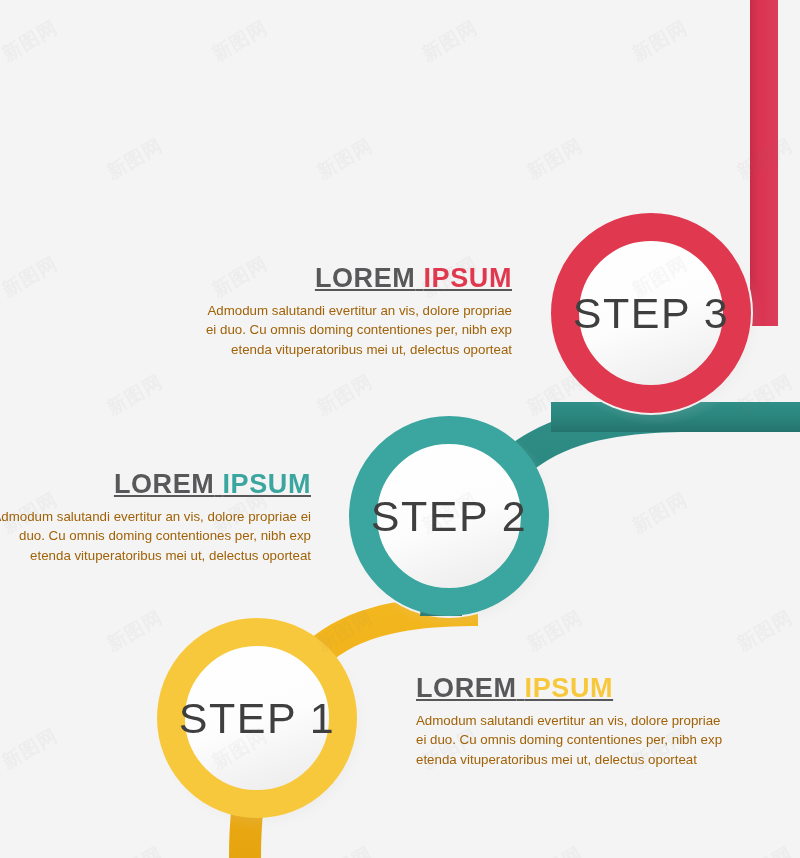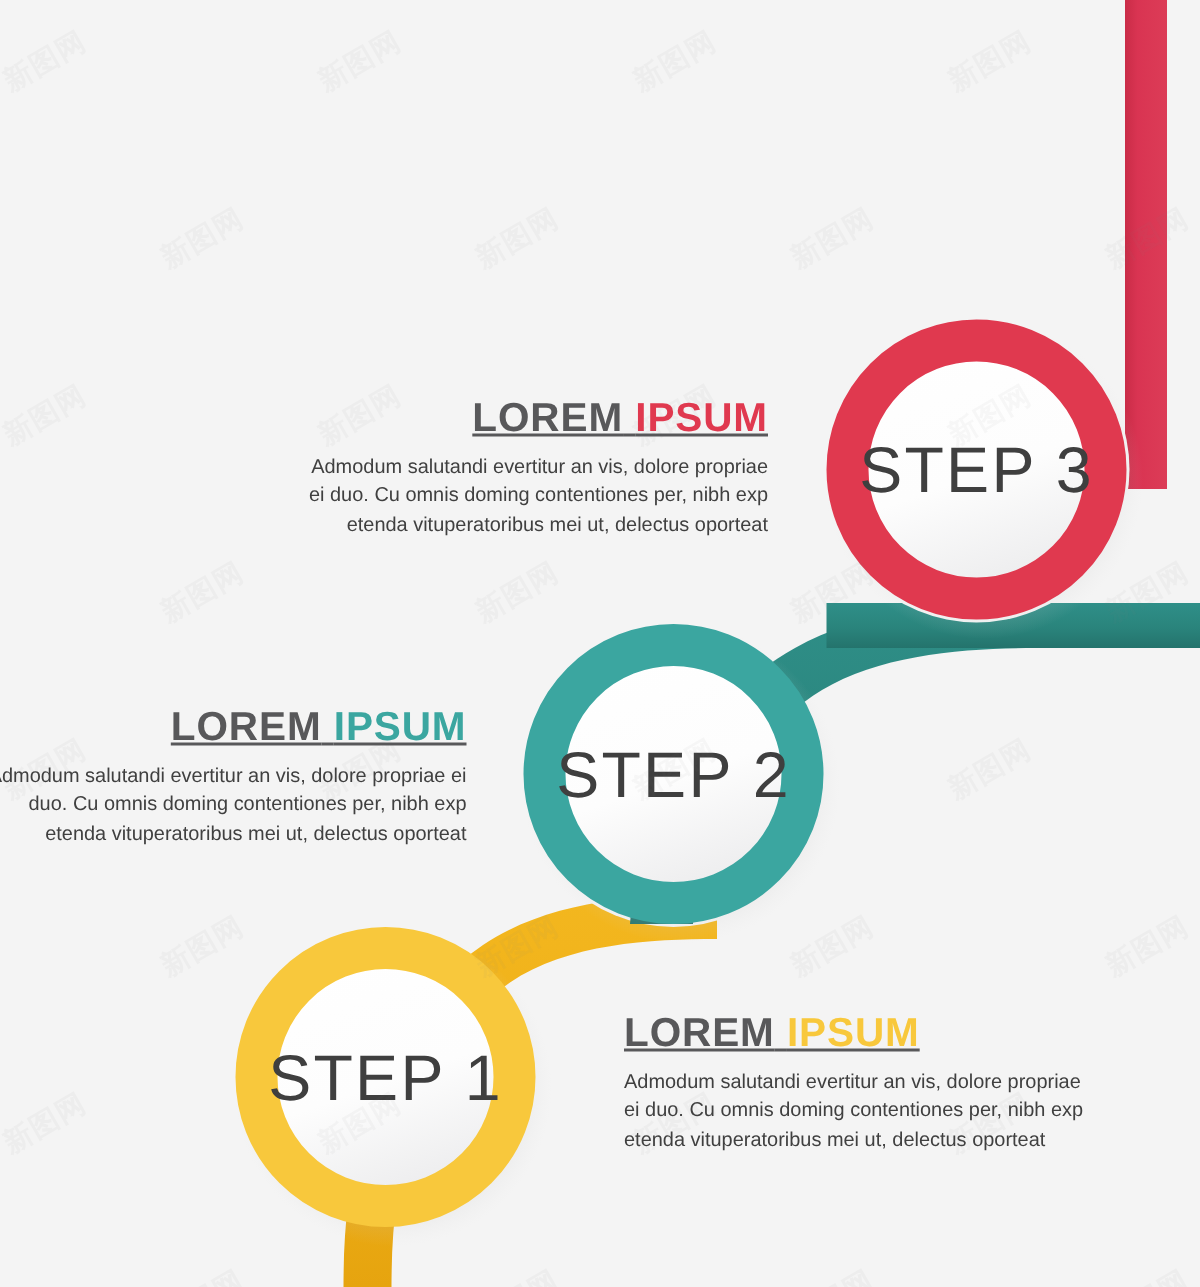--- a/index.html
+++ b/index.html
@@ -61,21 +61,21 @@
     letter-spacing: 0.6px;
     margin: 0 0 7px 0;
     line-height: 1.1;
     color: #58585a;
     text-decoration: underline;
   }
   .block-head .accent { }
   .block-body {
     font-size: 13.3px;
     line-height: 1.47;
-    color: #404040;
+    color: #a16207;
     margin: 0;
     font-weight: 400;
   }
   .align-right { text-align: right; }
   .align-left  { text-align: left; }
 
   #block-3 { right: 288px; top: 264px; width: 312px; }
   #block-2 { right: 489px; top: 470px; width: 330px; }
   #block-1 { left: 416px;  top: 674px; width: 312px; }
 </style>

